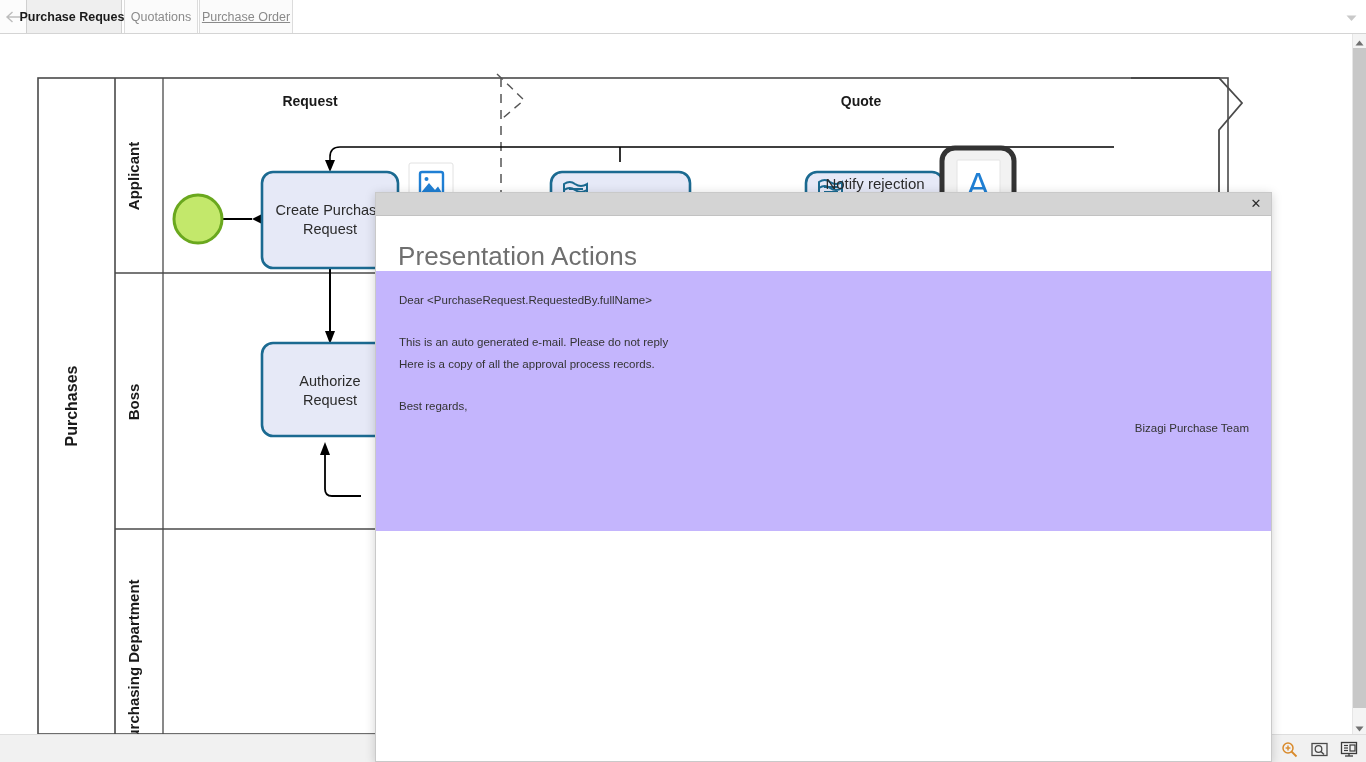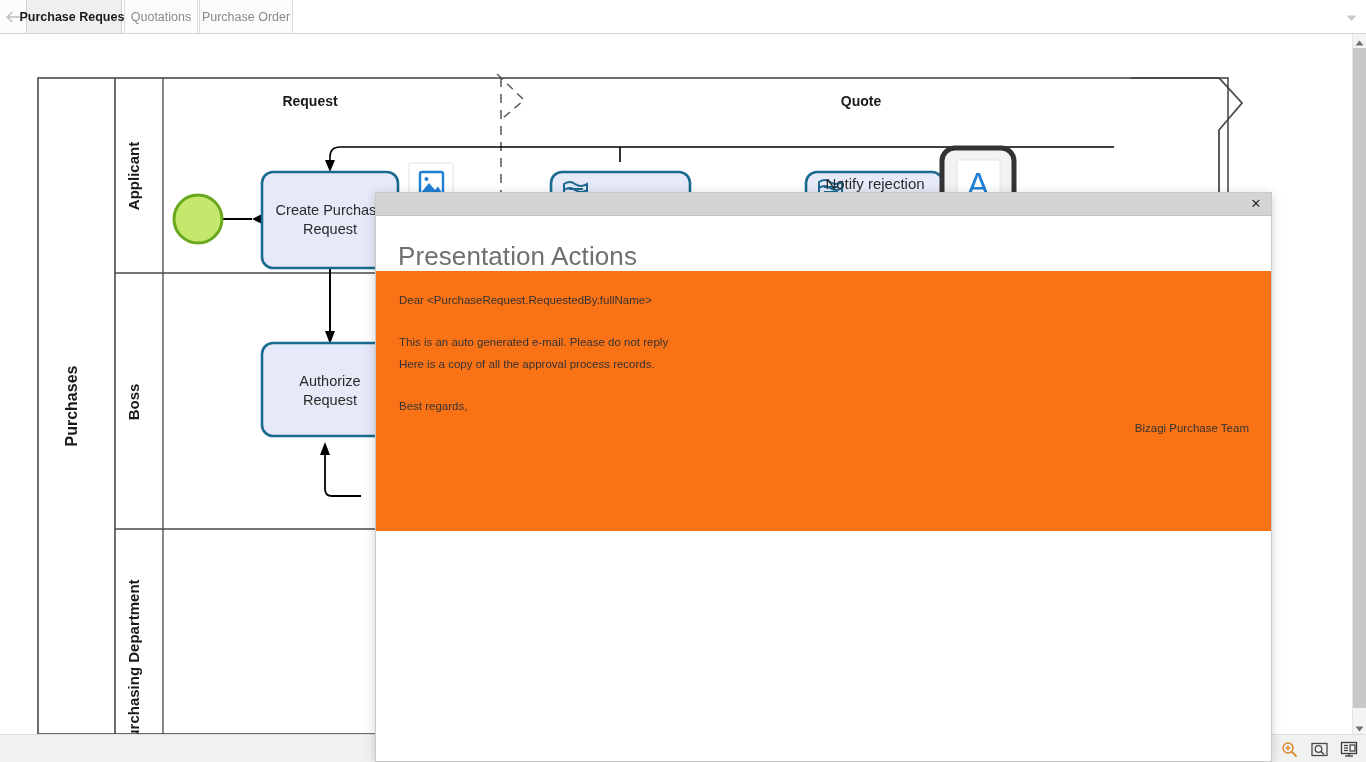--- a/index.html
+++ b/index.html
@@ -158,21 +158,21 @@
     font-weight: normal;
     padding: 25px 0 0 22px;
     margin: 0;
     letter-spacing: 0.1px;
   }
   .mail-panel {
     position: absolute;
     left: 0; top: 78px;
     width: 895px;
     height: 260px;
-    background: #f97316;
+    background: #c4b5fd;
     box-sizing: border-box;
     padding: 22px 22px 0 23px;
   }
   .mail-line {
     font-size: 11.5px;
     color: #333333;
     line-height: 1.35;
     margin: 0 0 26px 0;
     white-space: pre-wrap;
   }
@@ -217,21 +217,21 @@
         </svg>
       </span>
     </div>
 
     <div class="tab active" style="left:26px; width:96px;">
       <span>Purchase Request</span>
     </div>
     <div class="tab" style="left:124px; width:74px;justify-content:center;">
       <span>Quotations</span>
     </div>
-    <div class="tab" style="left:199px; width:94px;">
+    <div class="tab" style="left:199px; width:94px;text-decoration:underline;">
       <span>Purchase Order</span>
     </div>
 
     <div class="tab-overflow">
       <span>
         <svg width="11" height="7" viewBox="0 0 11 7">
           <path d="M0.5 0.5 L5.5 6 L10.5 0.5 Z" fill="#c9c9c9"></path>
         </svg>
       </span>
     </div>

